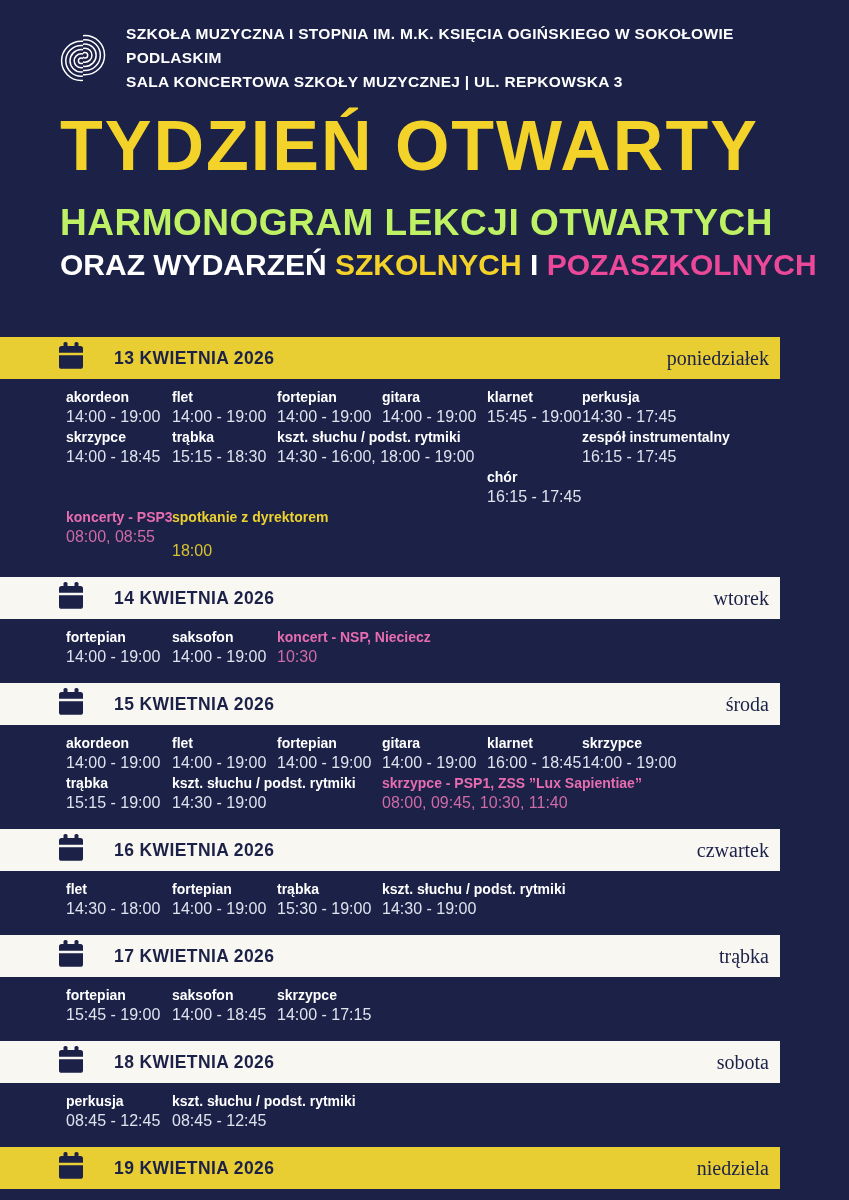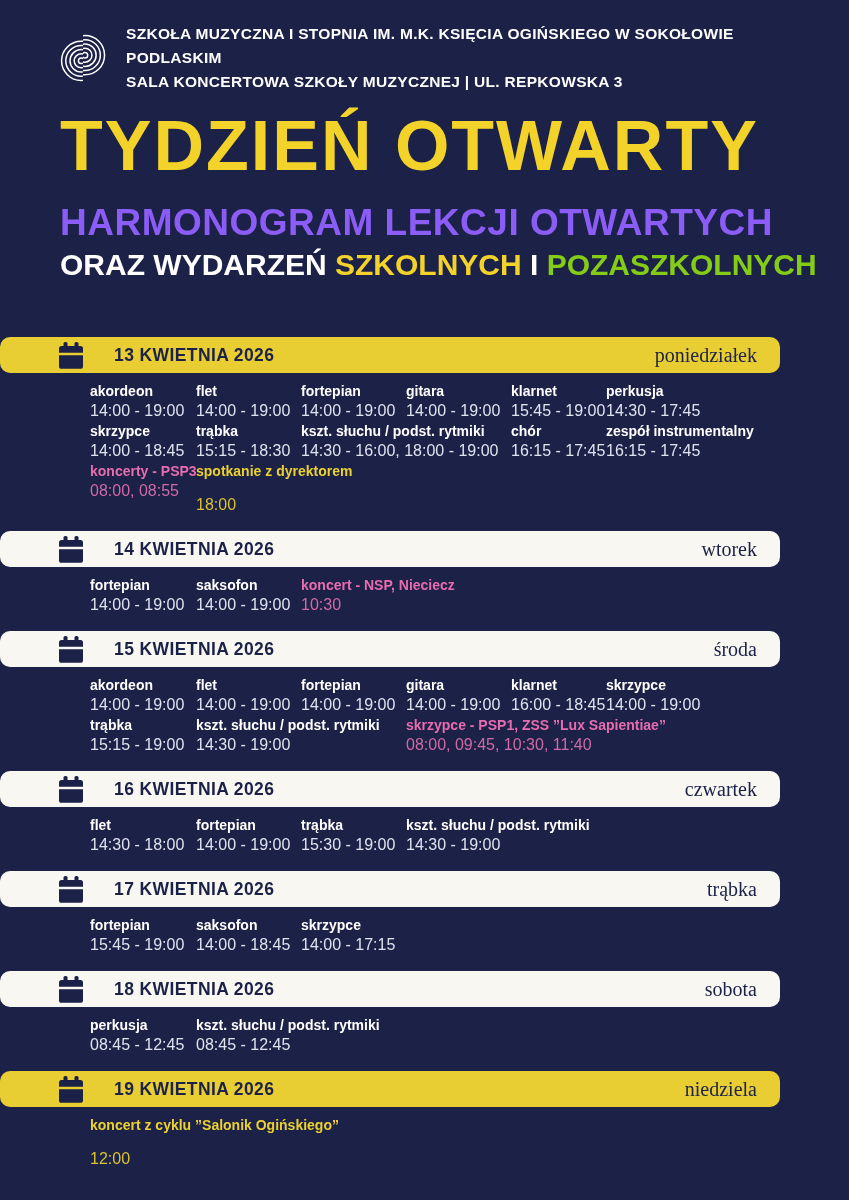--- a/index.html
+++ b/index.html
@@ -11,40 +11,40 @@
   }
   
   .brand{display:flex;align-items:center;gap:14px;padding:22px 40px 0 56px;}
   .brand .logo{flex:0 0 auto;display:block;line-height:0;}
   .brand-text{color:#ffffff;font-weight:bold;font-size:15.5px;line-height:24px;letter-spacing:.3px;}
   
   .title{
     margin:20px 0 0 60px;color:#f3d22a;font-weight:800;
     font-size:70px;line-height:64px;letter-spacing:2px;white-space:nowrap;
   }
-  .sub1{margin:27px 0 0 60px;color:#8b5cf6;font-weight:800;font-size:37px;line-height:36px;letter-spacing:.5px;white-space:nowrap;}
+  .sub1{margin:27px 0 0 60px;color:#bef264;font-weight:800;font-size:37px;line-height:36px;letter-spacing:.5px;white-space:nowrap;}
   .sub2{margin:8px 0 0 60px;font-weight:800;font-size:30px;line-height:32px;color:#ffffff;white-space:nowrap;}
   .sub2 .yel{color:#f3d22a;}
-  .sub2 .pnk{color:#84cc16;text-align:center;}
+  .sub2 .pnk{color:#ec4899;text-align:center;}
   
   .days{margin-top:56px;}
   .day{margin-bottom:18px;}
-  .banner{position:relative;height:36px;width:780px;border-radius:10px;}
+  .banner{position:relative;height:42px;width:780px;}
   .banner.yellow{background:#e8cd33;}
   .banner.white{background:#f9f7f2;margin-top:16px;}
   .banner .cal{position:absolute;left:59px;top:5px;line-height:0;}
   .banner .date{
     position:absolute;left:114px;top:50%;transform:translateY(-50%);
     color:#1b2147;font-weight:bold;font-size:17.5px;letter-spacing:.4px;white-space:nowrap;
   }
   .banner .weekday{
-    position:absolute;right:23px;top:50%;transform:translateY(-50%);
+    position:absolute;right:11px;top:50%;transform:translateY(-50%);
     color:#1b2147;font-family:"Liberation Serif", serif;font-size:20px;white-space:nowrap;
   }
-  .content{padding:10px 0 0 90px;}
+  .content{padding:10px 0 0 66px;}
   .row{display:grid;grid-template-columns:106px 105px 105px 105px 95px 1fr;margin-bottom:4px;}
   .entry{grid-row:1;white-space:nowrap;padding-right:8px;}
   .entry .lbl{font-size:14px;font-weight:bold;color:#ffffff;line-height:16px;}
   .entry .tm{font-size:16px;color:#dfe3ee;line-height:16px;margin-top:4px;}
   .entry.pink .lbl{color:#e76db0;}
   .entry.pink .tm{color:#cf6ba6;}
   .entry.yellow .lbl{color:#ecd12f;}
   .entry.yellow .tm{color:#d9c22e;margin-top:18px;}
 </style>
 </head>
@@ -134,21 +134,21 @@
               <div class="tm">14:00 - 18:45</div>
             </div>
             <div class="entry" style="grid-column: 2 / span 1;">
               <div class="lbl">trąbka</div>
               <div class="tm">15:15 - 18:30</div>
             </div>
             <div class="entry" style="grid-column: 3 / span 2;">
               <div class="lbl">kszt. słuchu / podst. rytmiki</div>
               <div class="tm">14:30 - 16:00, 18:00 - 19:00</div>
             </div>
-            <div class="entry" style="grid-column: 5 / span 1;">
+            <div class="entry" style="grid-column: 5 / span 1; margin-top: 40px;">
               <div class="lbl">chór</div>
               <div class="tm">16:15 - 17:45</div>
             </div>
             <div class="entry" style="grid-column: 6 / span 1;">
               <div class="lbl">zespół instrumentalny</div>
               <div class="tm">16:15 - 17:45</div>
             </div>
           </div>
           <div class="row">
             <div class="entry pink" style="grid-column: 1 / span 1;">

